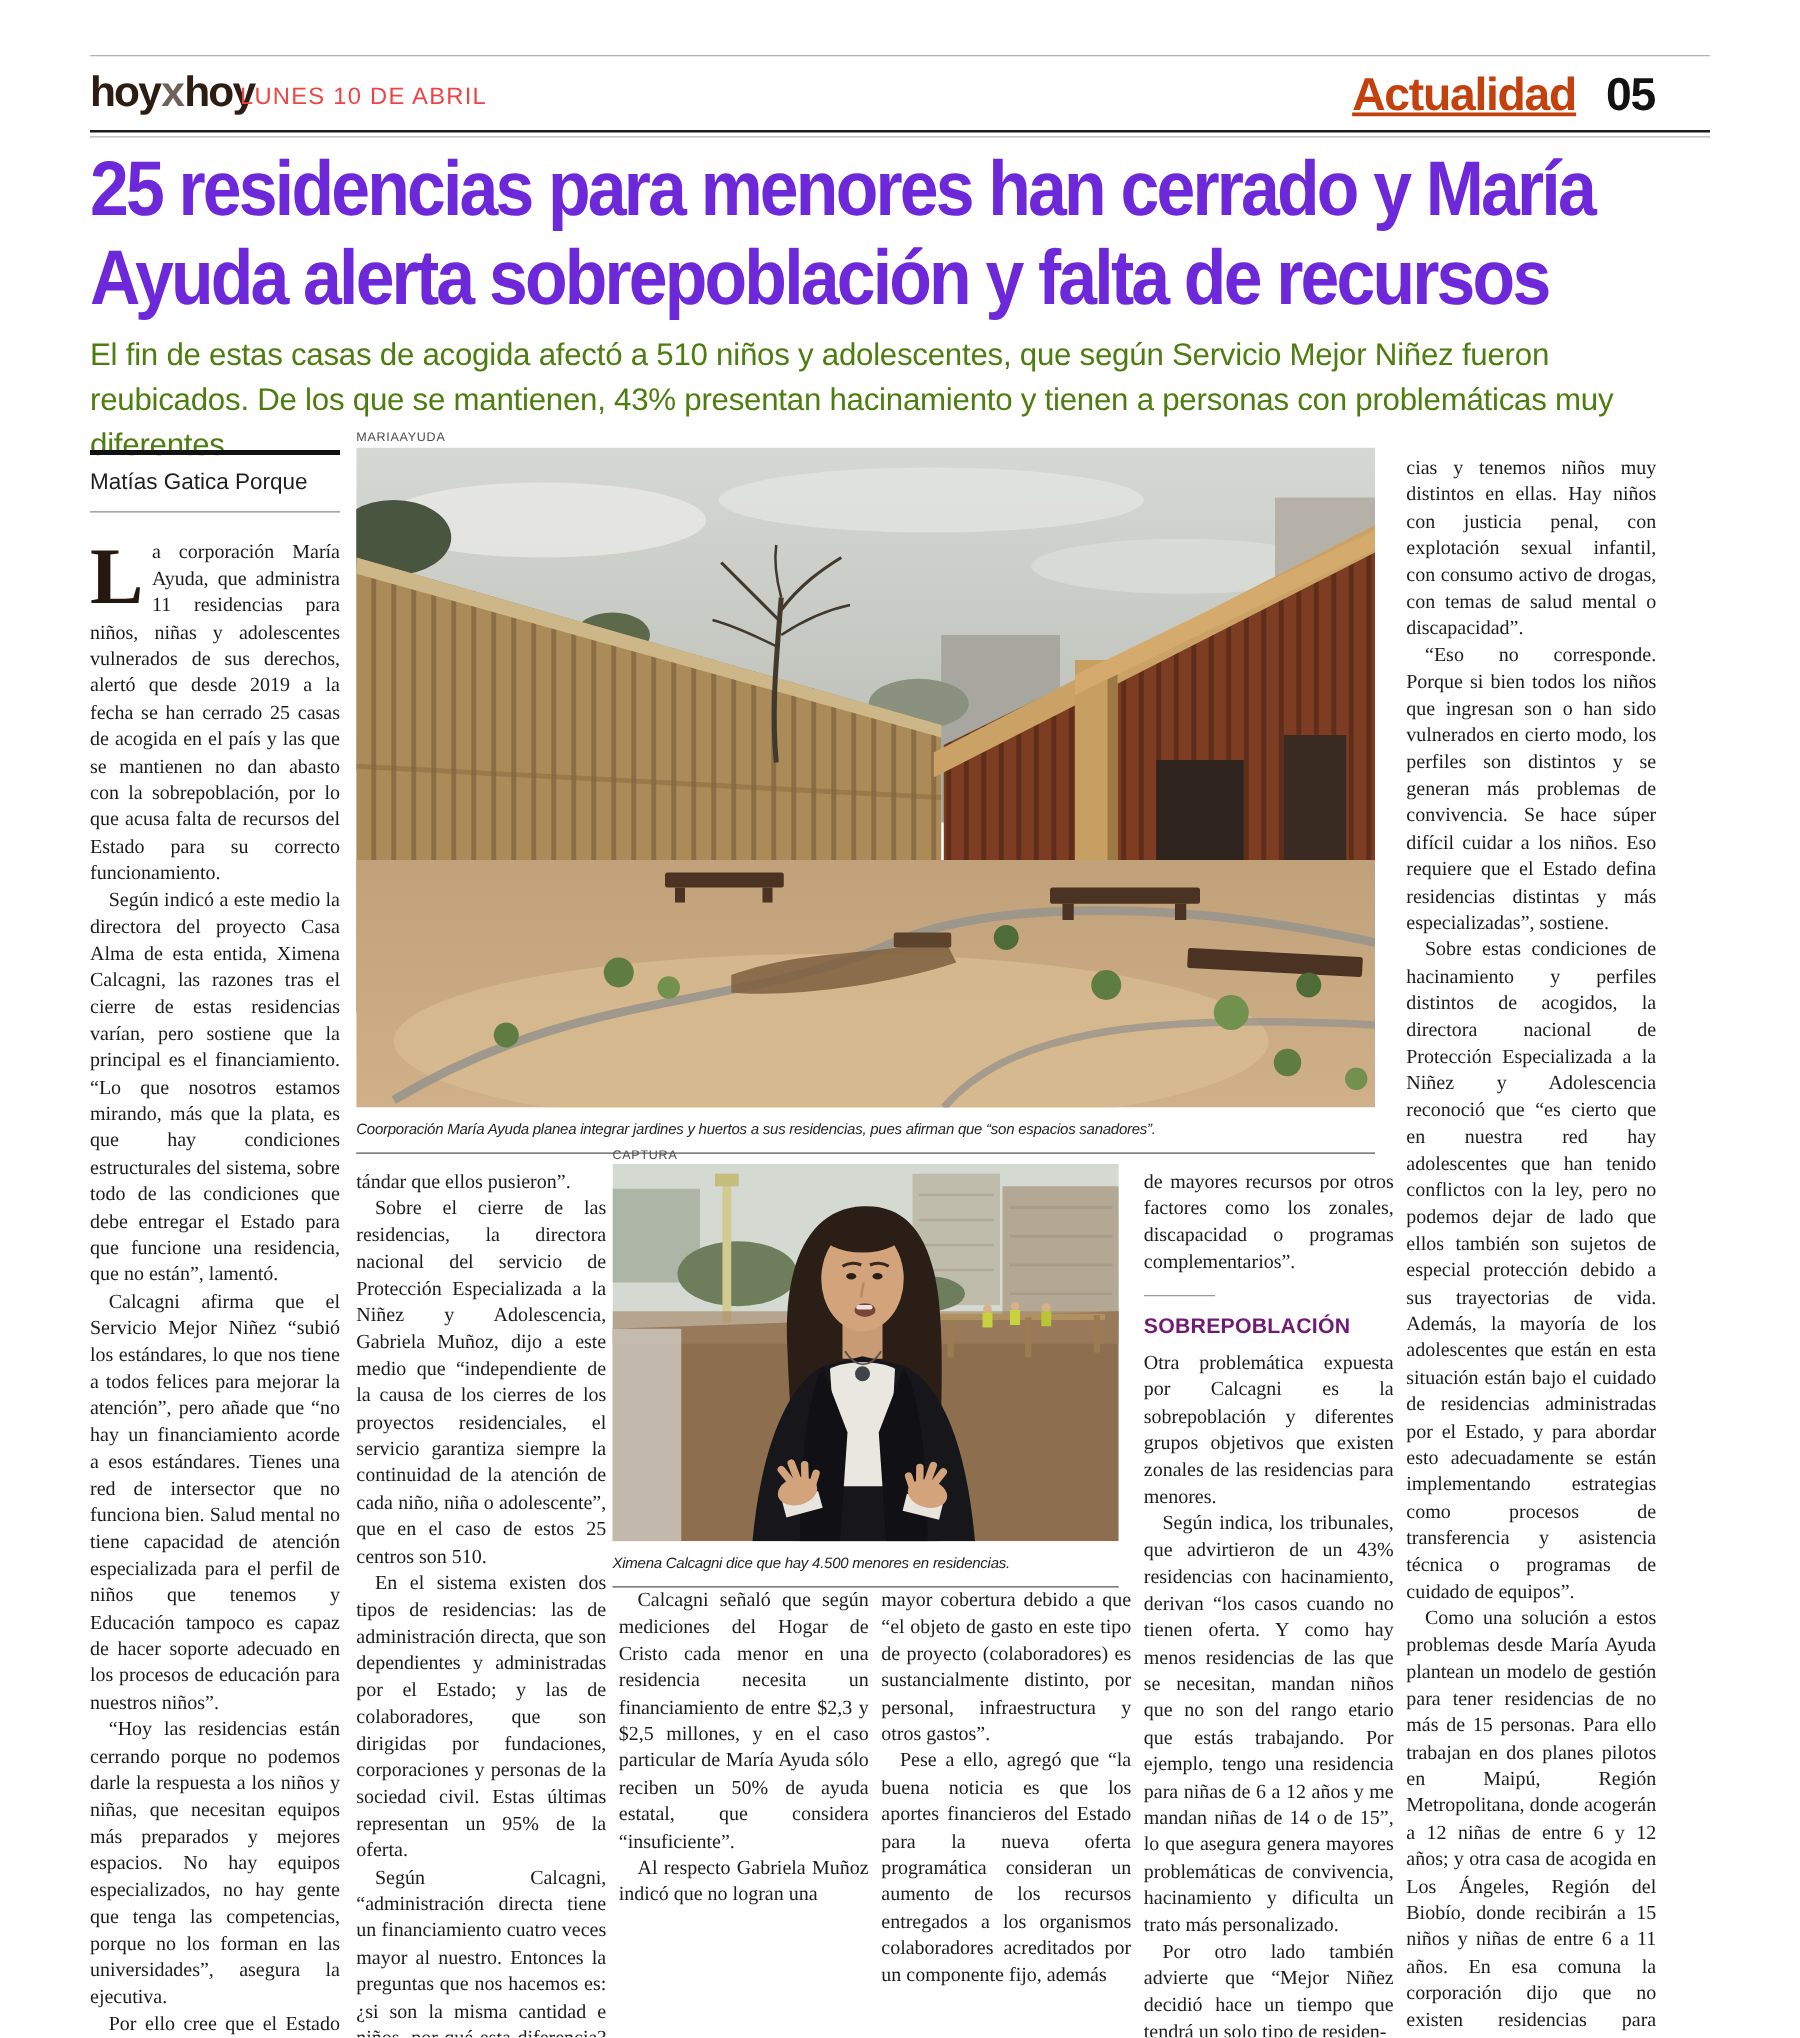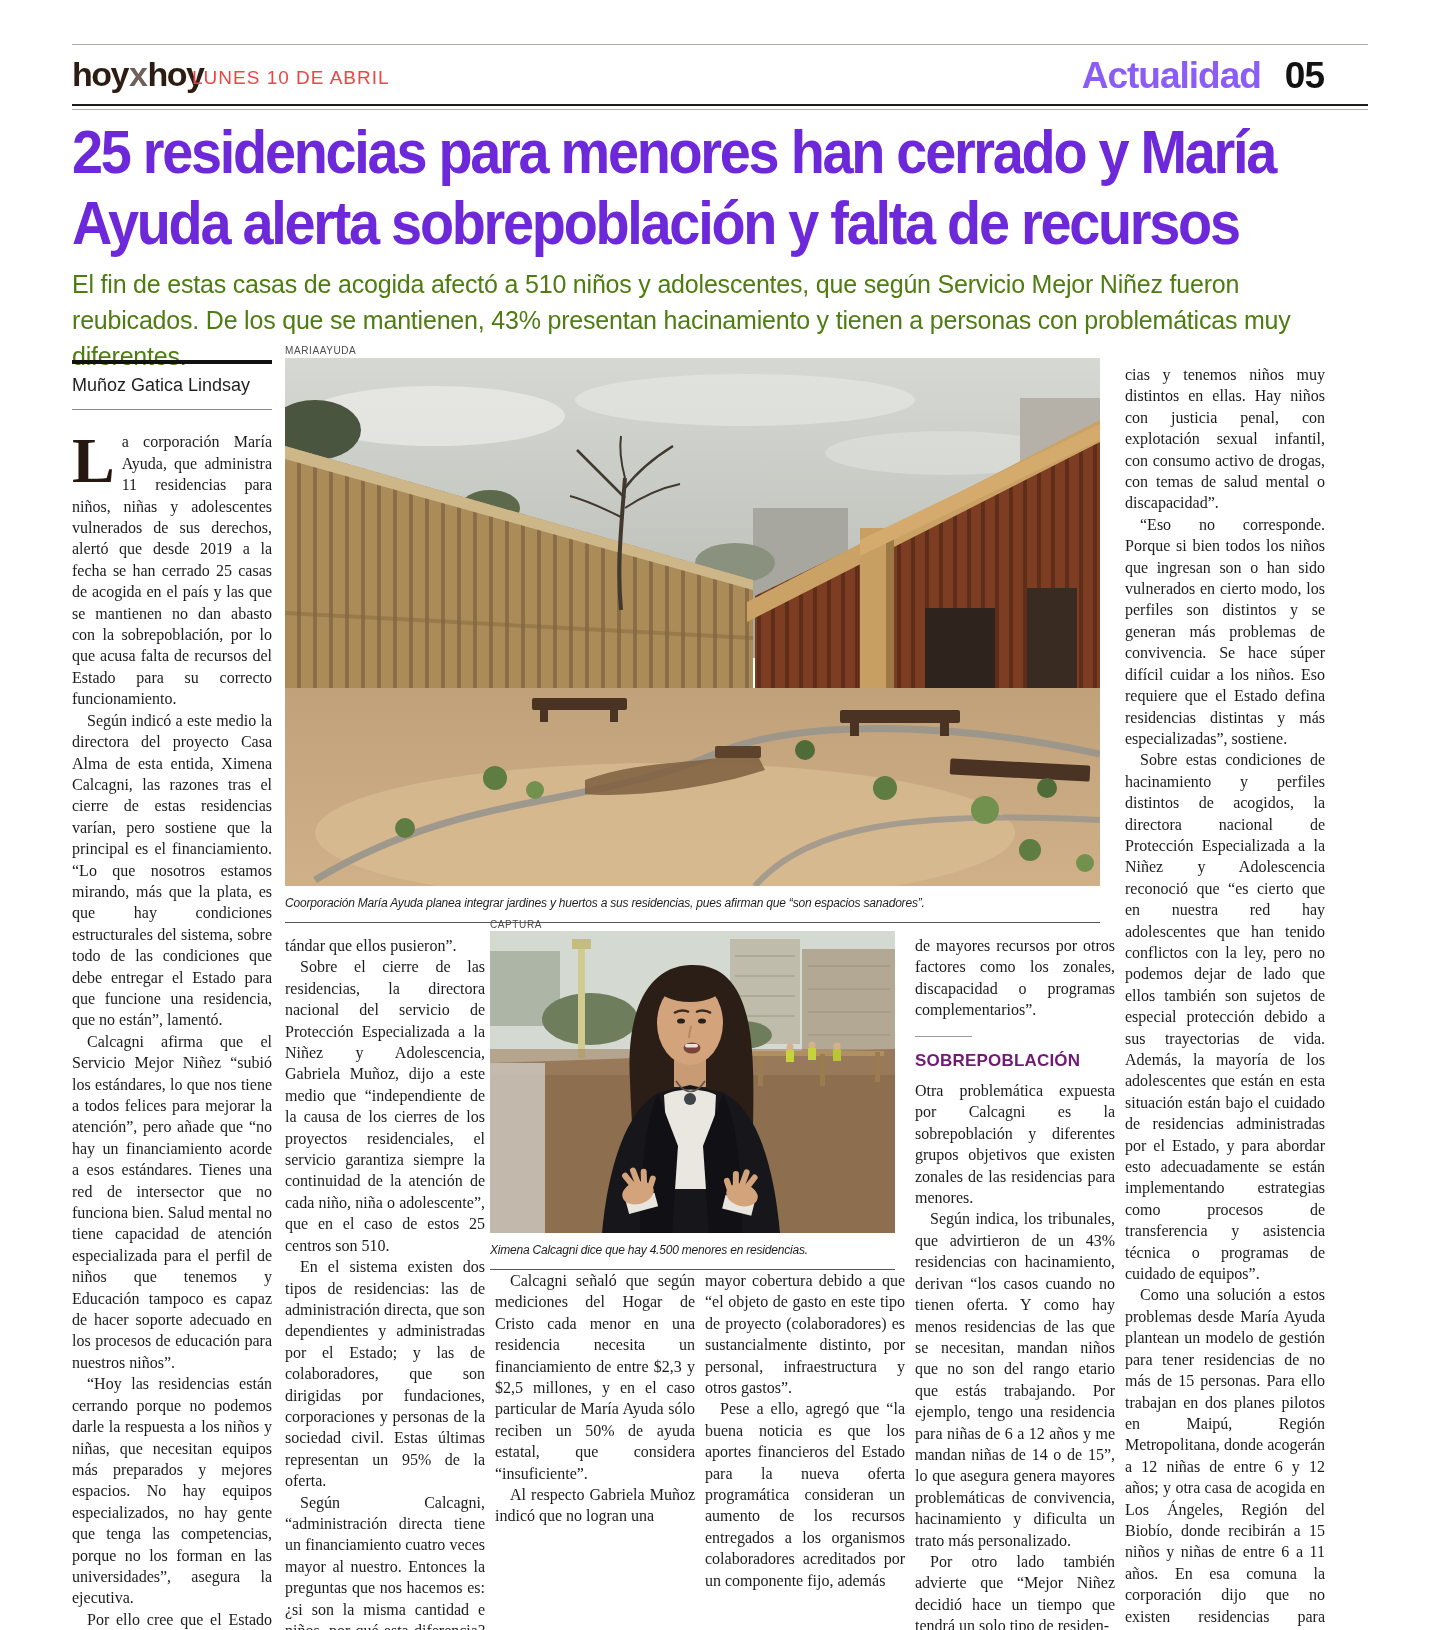--- a/index.html
+++ b/index.html
@@ -6,21 +6,21 @@
   body{
     width:1440px;height:1630px;position:relative;background:#ffffff;
     font-family:"Liberation Sans",sans-serif;color:#1a1a1a;overflow:hidden;
   }
   .hairline-top{position:absolute;left:72px;top:44px;width:1296px;border-top:1px solid #b3b0ac;}
   .header{position:absolute;left:72px;top:46px;width:1296px;height:57px;}
   .logo{position:absolute;left:0;bottom:9px;font-size:34px;font-weight:bold;letter-spacing:-1.5px;color:#2c1c12;}
   .logo .logo-x{color:#6f615a;padding:0 1px;}
   .masthead-date{position:absolute;left:120px;bottom:14px;font-size:19px;letter-spacing:1px;color:#ef4444;}
   .header-right{position:absolute;right:44px;bottom:6px;display:flex;gap:24px;align-items:baseline;}
-  .section-name{font-size:37px;font-weight:bold;color:#8b5cf6;letter-spacing:-1px;}
+  .section-name{font-size:37px;font-weight:bold;color:#c2410c;letter-spacing:-1px;text-decoration:underline;}
   .page-number{font-size:37px;font-weight:bold;color:#121212;letter-spacing:-1px;}
   .rule-dark{position:absolute;left:72px;top:104px;width:1296px;border-top:2px solid #1c1c1c;}
   .rule-light{position:absolute;left:72px;top:109px;width:1296px;border-top:1px solid #b3b0ac;}
 
   .headline{position:absolute;left:72px;top:116px;width:1296px;color:#6d28d9;}
   .headline .hl-line{display:block;white-space:nowrap;font-size:62px;line-height:71px;font-weight:bold;
     letter-spacing:-2.5px;transform:scaleX(0.90);transform-origin:left center;}
   .subhead{position:absolute;left:72px;top:266px;width:1296px;font-size:25px;line-height:36px;color:#4d7c0f;letter-spacing:-0.2px;}
 
   .body-area{position:absolute;left:72px;top:358px;width:1296px;height:1272px;}
@@ -73,21 +73,21 @@
 <div class="headline">
   <span class="hl-line">25 residencias para menores han cerrado y María</span>
   <span class="hl-line">Ayuda alerta sobrepoblación y falta de recursos</span>
 </div>
 
 <div class="subhead">El fin de estas casas de acogida afectó a 510 niños y adolescentes, que según Servicio Mejor Niñez fueron reubicados. De los que se mantienen, 43% presentan hacinamiento y tienen a personas con problemáticas muy diferentes.</div>
 
 <div class="body-area">
 
   <div class="col col-1">
-    <div class="byline-block">Muñoz Gatica Lindsay</div>
+    <div class="byline-block">Matías Gatica Porque</div>
     <p class="flush"><span class="dropcap">L</span><span>a corporación María Ayuda, que administra 11 residencias para niños, niñas y adolescentes vulnerados de sus derechos, alertó que desde 2019 a la fecha se han cerrado 25 casas de acogida en el país y las que se mantienen no dan abasto con la sobrepoblación, por lo que acusa falta de recursos del Estado para su correcto funcionamiento.</span></p>
     <p>Según indicó a este medio la directora del proyecto Casa Alma de esta entida, Ximena Calcagni, las razones tras el cierre de estas residencias varían, pero sostiene que la principal es el financiamiento. “Lo que nosotros estamos mirando, más que la plata, es que hay condiciones estructurales del sistema, sobre todo de las condiciones que debe entregar el Estado para que funcione una residencia, que no están”, lamentó.</p>
     <p>Calcagni afirma que el Servicio Mejor Niñez “subió los estándares, lo que nos tiene a todos felices para mejorar la atención”, pero añade que “no hay un financiamiento acorde a esos estándares. Tienes una red de intersector que no funciona bien. Salud mental no tiene capacidad de atención especializada para el perfil de niños que tenemos y Educación tampoco es capaz de hacer soporte adecuado en los procesos de educación para nuestros niños”.</p>
     <p>“Hoy las residencias están cerrando porque no podemos darle la respuesta a los niños y niñas, que necesitan equipos más preparados y mejores espacios. No hay equipos especializados, no hay gente que tenga las competencias, porque no los forman en las universidades”, asegura la ejecutiva.</p>
     <p>Por ello cree que el Estado debe “financiar ese mismo es-</p>
   </div>
 
   <div class="photo-block photo-1">
     <div class="photo-credit abs">MARIAAYUDA</div>
     <div class="photo-frame">

